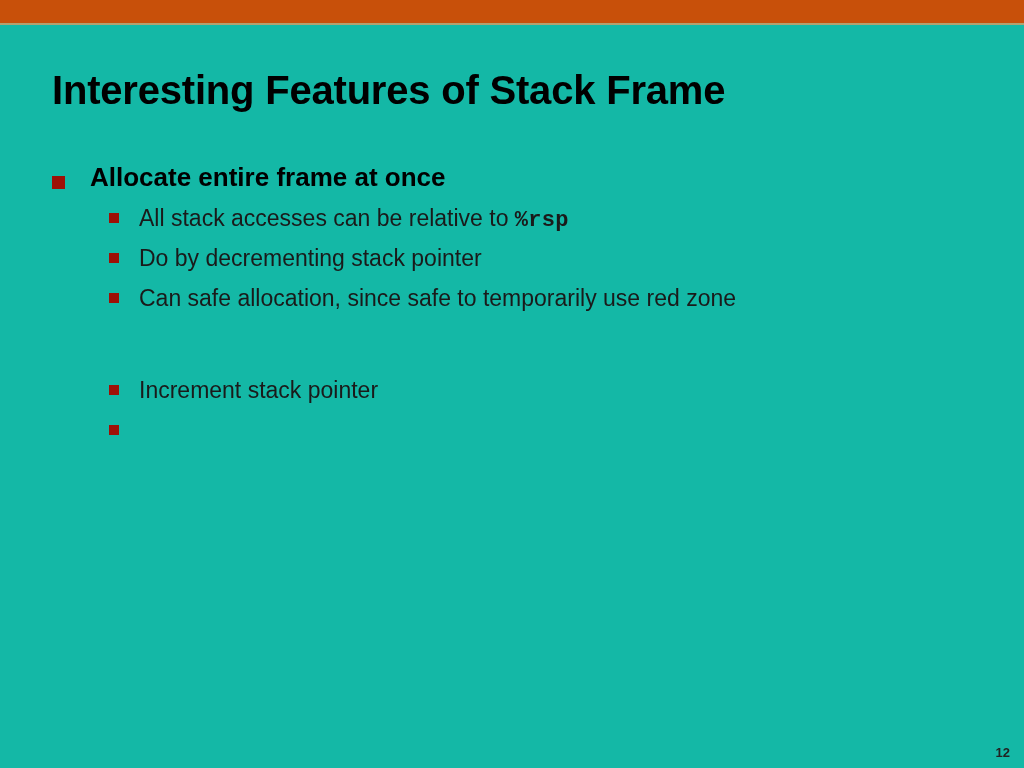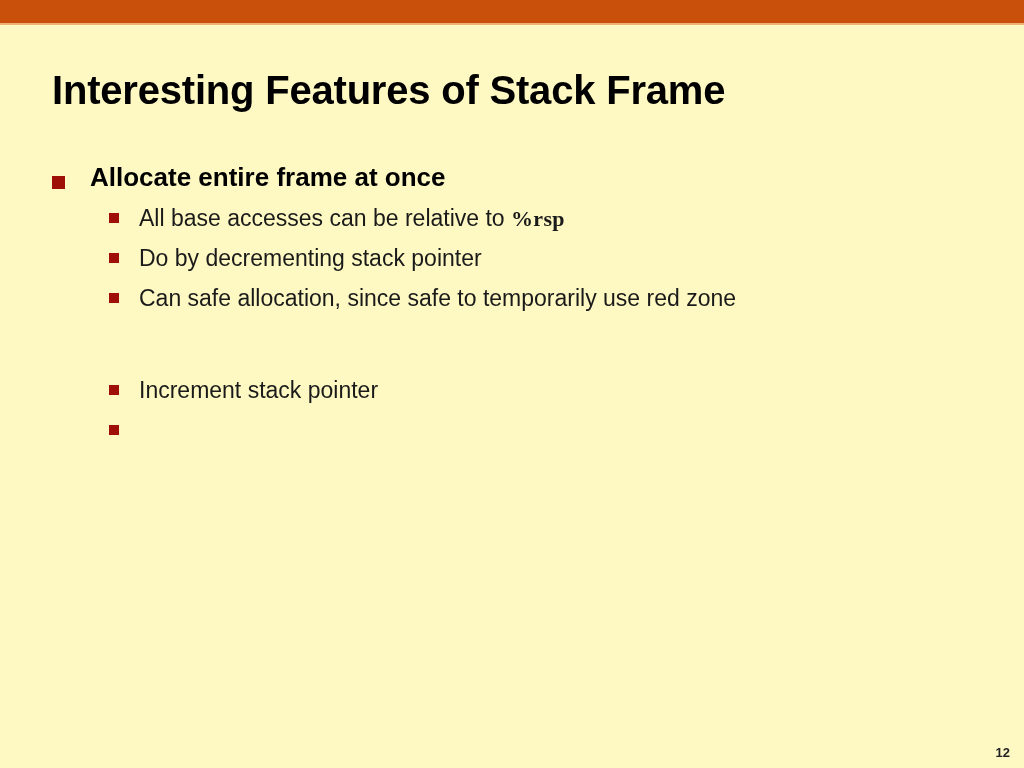--- a/index.html
+++ b/index.html
@@ -10,21 +10,21 @@
   }
   body {
     font-family: "Liberation Sans", sans-serif;
     -webkit-font-smoothing: antialiased;
   }
 
   .slide {
     position: relative;
     width: 1024px;
     height: 768px;
-    background: #fef9c3;
+    background: #14b8a6;
     overflow: hidden;
   }
 
   
   .top-bar {
     position: absolute;
     left: 0;
     top: 0;
     width: 1024px;
     height: 23px;
@@ -111,21 +111,21 @@
   }
   .l2 .txt {
     font-size: 23px;
     font-weight: normal;
     color: #1a1a1a;
     line-height: 40px;
     margin-left: 20px;
     white-space: nowrap;
   }
   .l2 .txt .mono {
-    font-family: Liberation Serif, serif;
+    font-family: Liberation Mono, monospace;
     font-weight: bold;
     font-size: 22px;
     letter-spacing: 0.3px;
     text-align: right;
   }
 
   
   .page-number {
     position: absolute;
     right: 14px;
@@ -149,21 +149,21 @@
   <div class="body-content">
 
     <div class="group">
       <div class="l1">
         <span class="sq"></span>
         <span class="txt">Allocate entire frame at once</span>
       </div>
 
       <div class="l2">
         <span class="sq"></span>
-        <span class="txt"><span>All base accesses can be relative to </span><span class="mono">%rsp</span></span>
+        <span class="txt"><span>All stack accesses can be relative to </span><span class="mono">%rsp</span></span>
       </div>
 
       <div class="l2">
         <span class="sq"></span>
         <span class="txt">Do by decrementing stack pointer</span>
       </div>
 
       <div class="l2">
         <span class="sq"></span>
         <span class="txt">Can safe allocation, since safe to temporarily use red zone</span>

